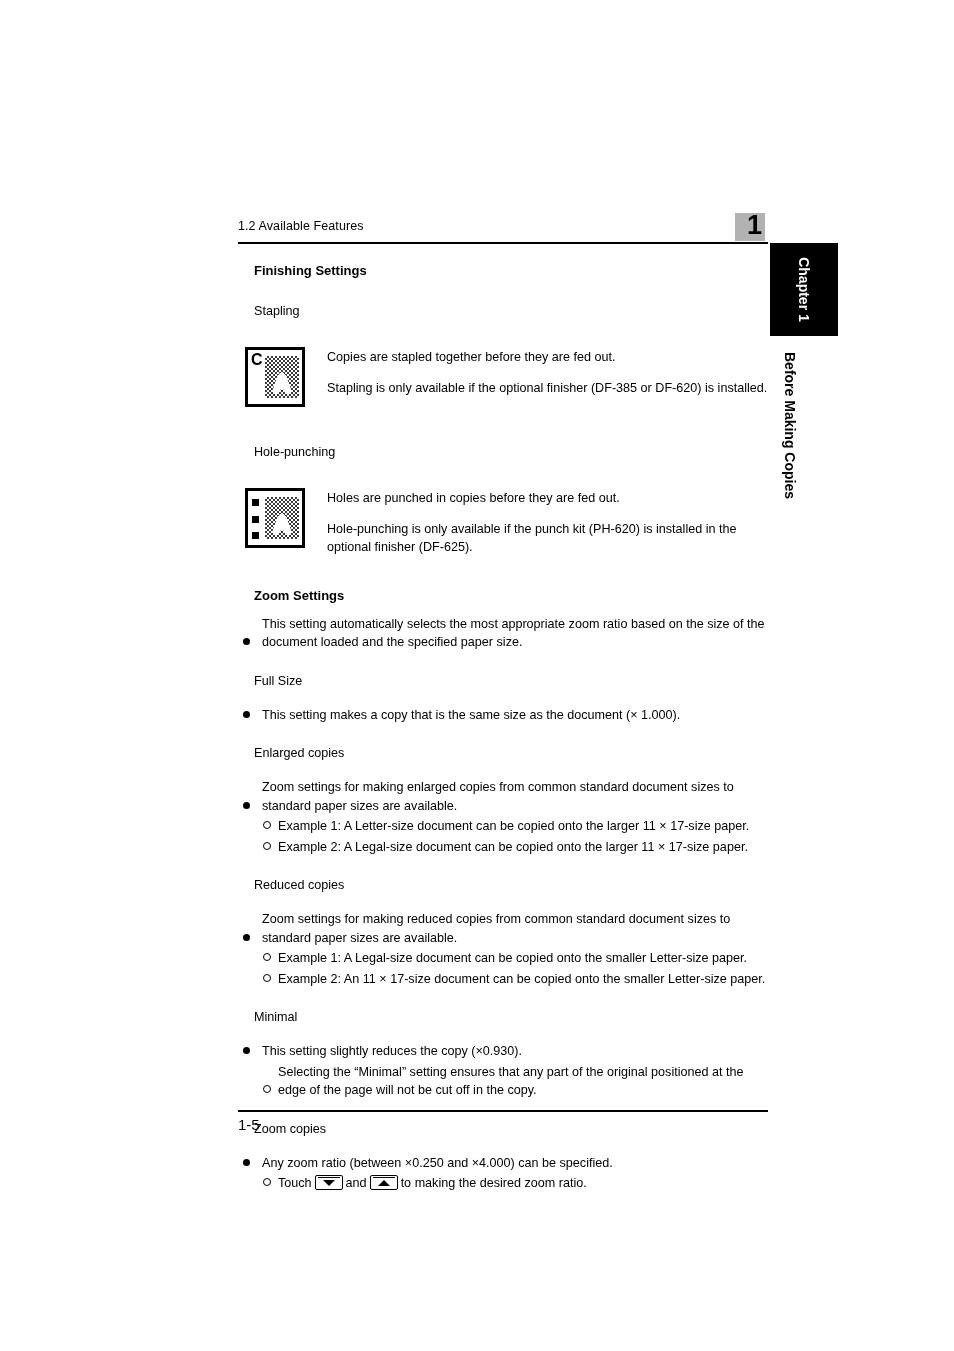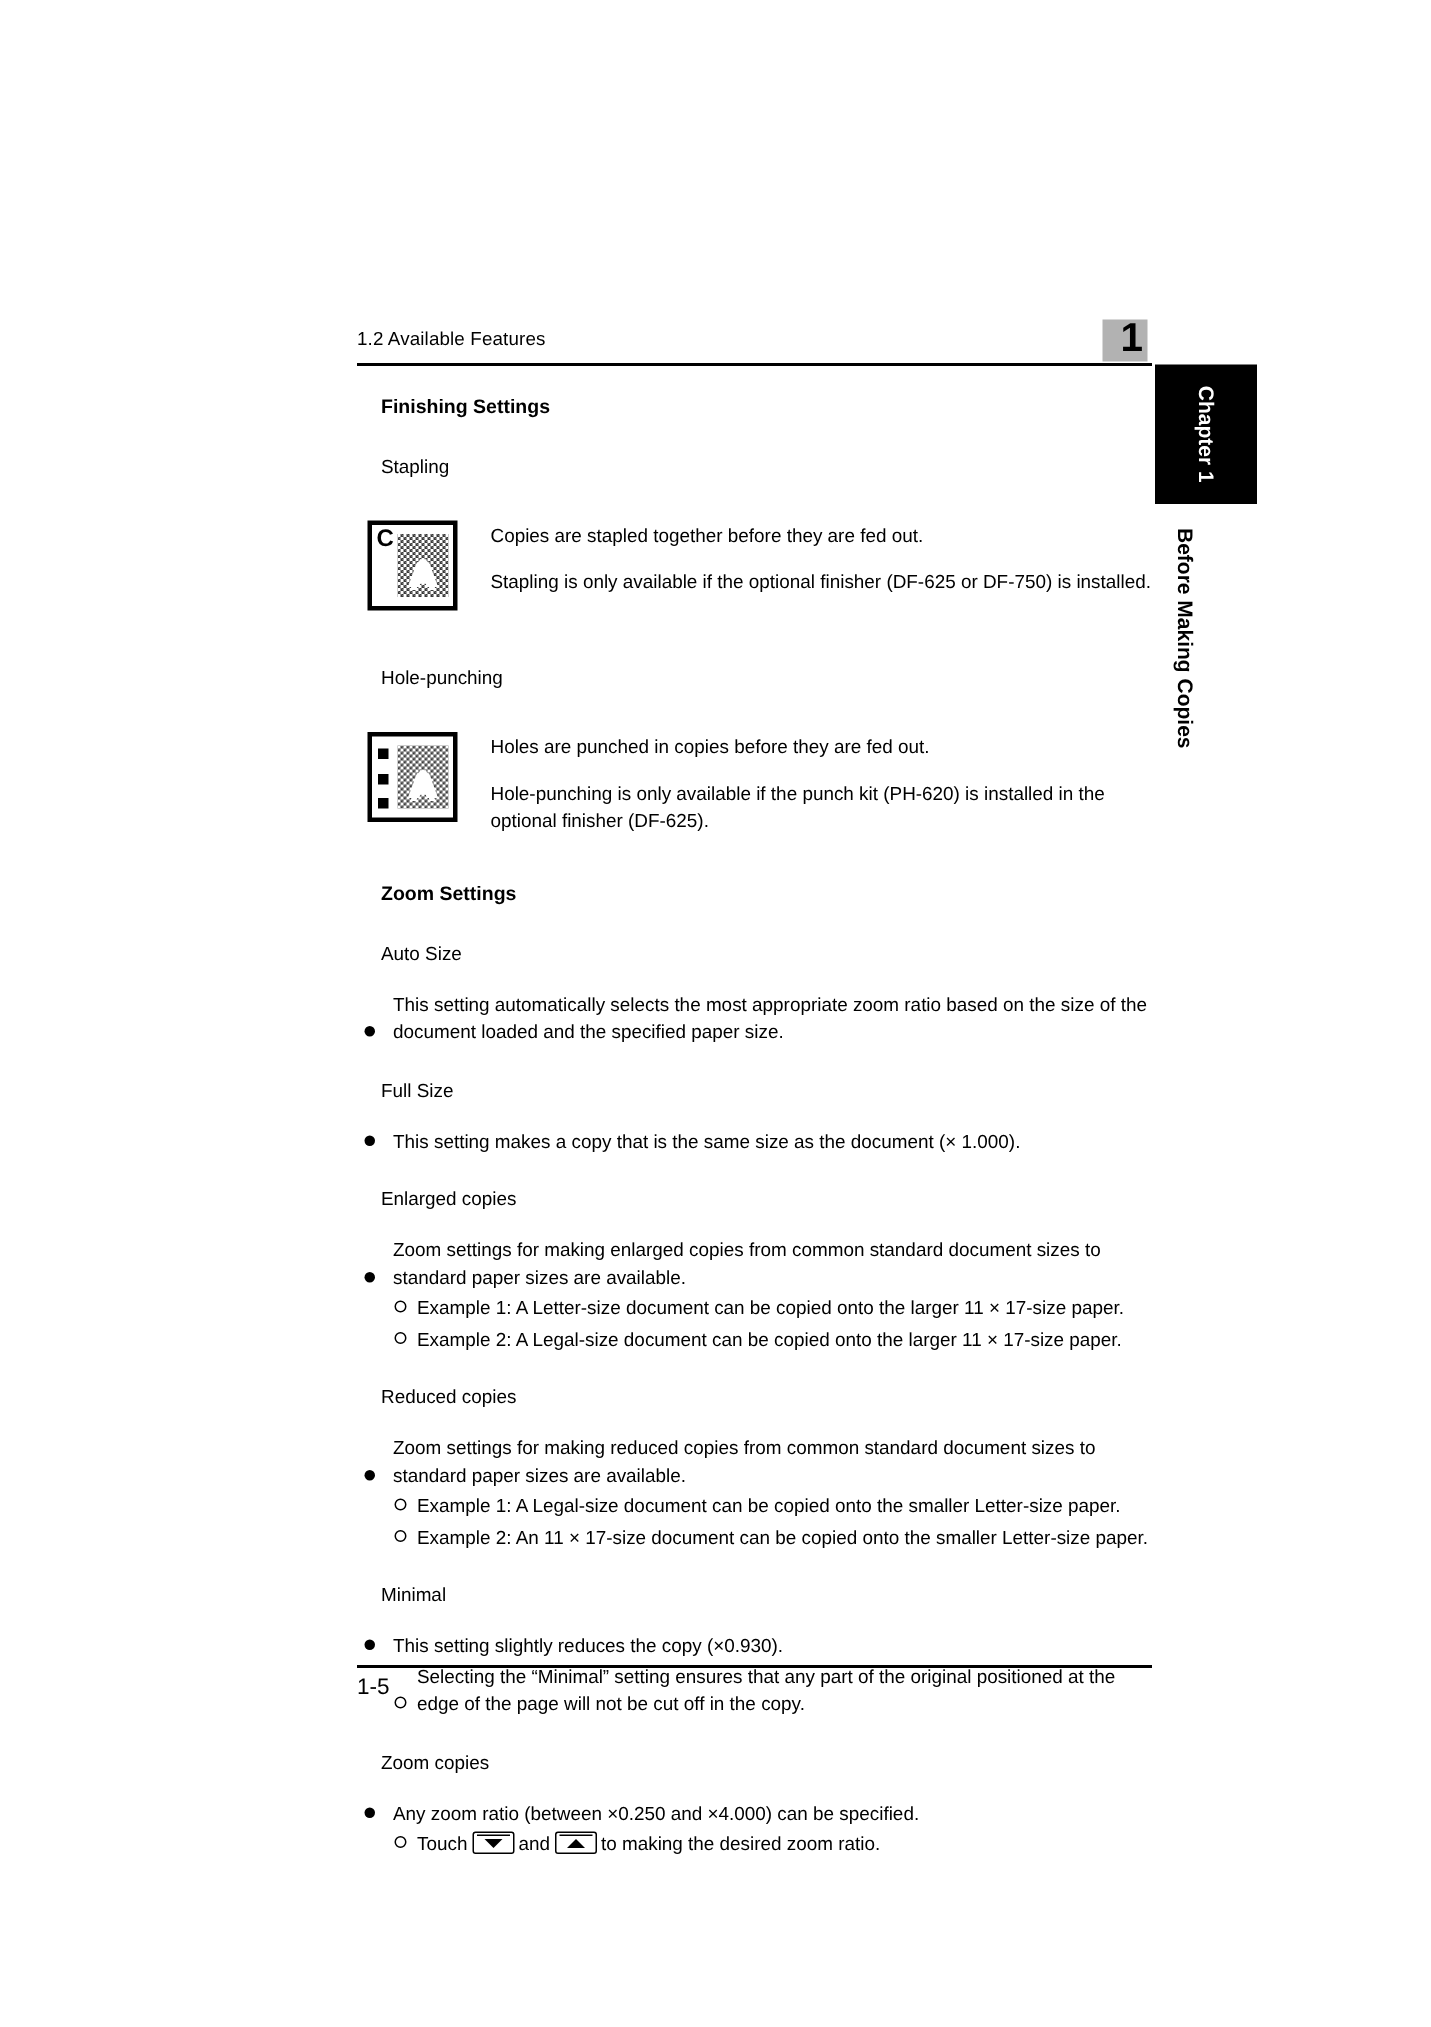--- a/index.html
+++ b/index.html
@@ -337,21 +337,21 @@
     <div class="sp-block"></div>
     <div class="icon-row">
       <div class="icon-box">
         <span class="staple-mark">C</span>
         <span class="icon-page">
           <span class="glyph">A</span>
         </span>
       </div>
       <div class="icon-text">
         <p class="para">Copies are stapled together before they are fed out.</p>
-        <p class="para">Stapling is only available if the optional finisher (DF-625 or DF-750) is installed.</p>
+        <p class="para">Stapling is only available if the optional finisher (DF-385 or DF-620) is installed.</p>
       </div>
     </div>
 
     <div class="sp-section"></div>
 
     <div class="subhead">Hole-punching</div>
     <div class="sp-block"></div>
     <div class="icon-row">
       <div class="icon-box">
         <span class="punch-dots">
@@ -367,21 +367,20 @@
         <p class="para">Holes are punched in copies before they are fed out.</p>
         <p class="para">Hole-punching is only available if the punch kit (PH-620) is installed in the optional finisher (DF-625).</p>
       </div>
     </div>
 
     <div class="sp-h2" style="height:30px;"></div>
 
     <div class="h2">Zoom Settings</div>
     <div class="sp-sub"></div>
 
-    <div class="subhead">Auto Size</div>
     <div class="bullet-item">
       <span class="mark"><span class="dot"></span></span>
       <span class="txt">This setting automatically selects the most appropriate zoom ratio based on the size of the document loaded and the specified paper size.</span>
     </div>
 
     <div class="sp-small"></div>
 
     <div class="subhead">Full Size</div>
     <div class="bullet-item">
       <span class="mark"><span class="dot"></span></span>

